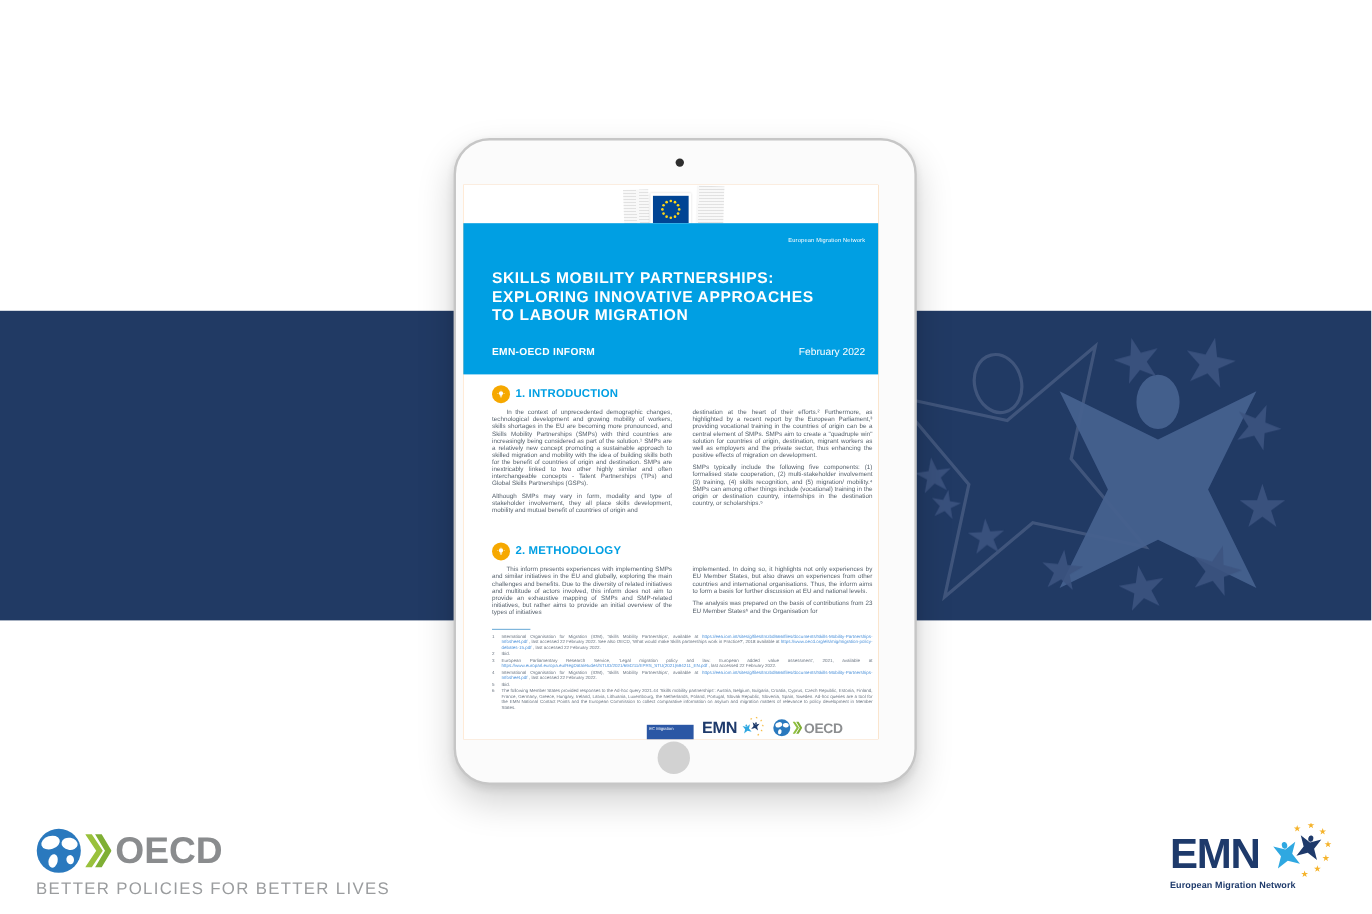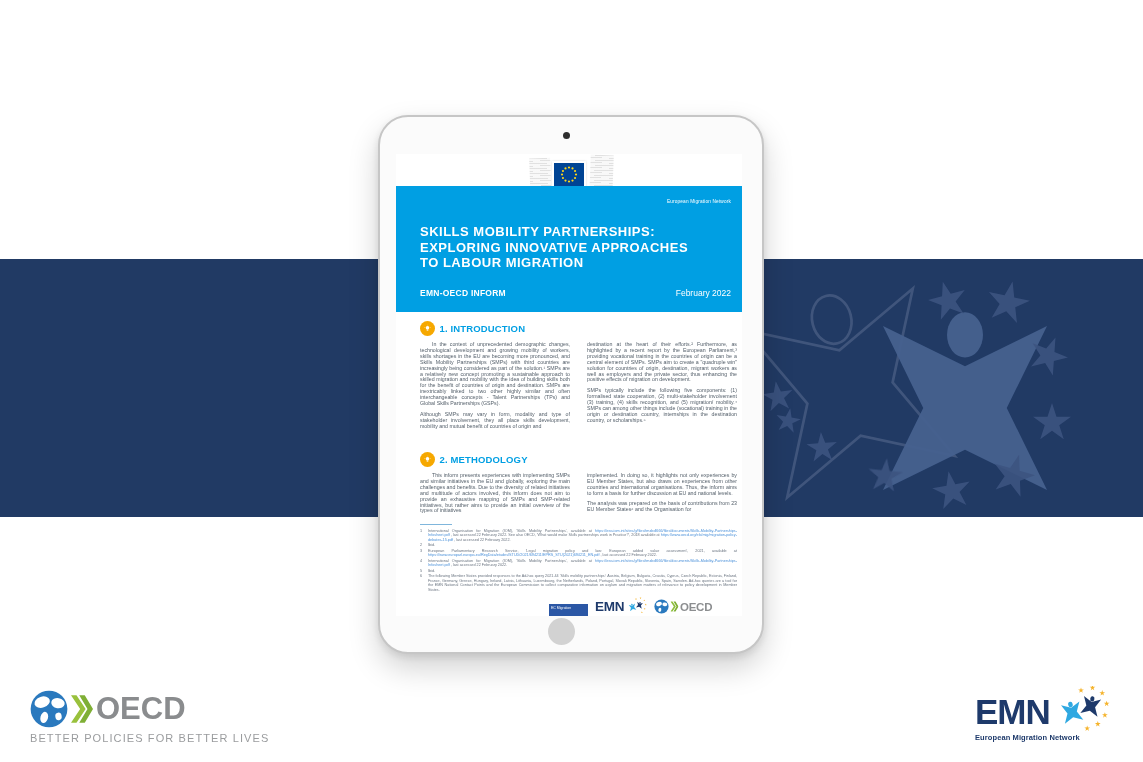--- a/index.html
+++ b/index.html
@@ -11,21 +11,21 @@
   .band svg { position:absolute; left:0; top:0; }
 
   
   .tablet { position:absolute; left:378px; top:115px; width:386px; height:539px;
             background:#fbfbfb; border:2px solid #c6c6c6; border-radius:30px;
             box-shadow:0 14px 30px rgba(0,0,0,.18), 0 3px 8px rgba(0,0,0,.10); }
   .camera { position:absolute; left:183px; top:15px; width:7px; height:7px; border-radius:50%; background:#2e2e2e; }
   .home-btn { position:absolute; left:168px; top:501px; width:27px; height:27px; border-radius:50%; background:#d2d2d2; }
 
   
-  .doc { position:absolute; left:16px; top:37px; width:346px; height:462px; overflow:hidden; background:#fdba74; }
+  .doc { position:absolute; left:6px; top:37px; width:346px; height:462px; overflow:hidden; background:#fdba74; }
   .doc-inner { position:relative; width:692px; height:924px; transform:scale(0.5); transform-origin:0 0; background:#fff; }
 
   .pagestack { position:absolute; background:
       repeating-linear-gradient(to bottom, #dcdcdc 0 1.5px, #f7f7f7 1.5px 5px); opacity:.85; }
   .ps-left  { left:268px; top:8px;  width:42px; height:94px; transform:rotate(-2deg); }
   .ps-right { left:388px; top:2px;  width:46px; height:88px; transform:rotate(2deg); }
 
   .ec-box { position:absolute; left:312px; top:14px; width:68px; height:96px; background:#fff;
             box-shadow:0 0 4px rgba(0,0,0,.15); }
   .ec-flag { display:block; margin:4px auto 0 auto; }
@@ -60,21 +60,21 @@
               font-size:7px; line-height:8px; padding:3px 4px; overflow:hidden; }
   .emn-mini { position:absolute; left:398px; top:2px; display:flex; align-items:center; }
   .emn-mini .t { font-size:27px; font-weight:bold; color:#1E3A6B; letter-spacing:-.5px; }
   .oecd-mini { position:absolute; left:516px; top:6px; display:flex; align-items:center; gap:3px; }
   .oecd-mini .t { font-size:23px; font-weight:bold; color:#8C8E90; letter-spacing:-.5px; }
 
   
   .oecd-lockup { position:absolute; left:30px; top:690px; }
   .oecd-row { display:flex; align-items:center; gap:3px; }
   .oecd-word { font-size:31px; font-weight:bold; color:#8A8C8E; letter-spacing:0px; }
-  .oecd-tagline { margin-top:4px; font-size:11px; letter-spacing:1.1px; color:#9a9c9e; }
+  .oecd-tagline { margin-top:4px; font-size:14px; letter-spacing:1.1px; color:#9a9c9e; }
 
   .emn-lockup { position:absolute; left:975px; top:686px; width:146px; }
   .emn-row { display:flex; align-items:flex-end; }
   .emn-word { font-size:35px; font-weight:bold; color:#1E3A6B; letter-spacing:-1px; line-height:40px; }
   .emn-tagline { margin-top:1px; font-size:7.5px; font-weight:bold; color:#1E3A6B; letter-spacing:.1px; }
 </style>
 </head>
 <body>
 
 <svg width="0" height="0" style="position:absolute" aria-hidden="true">

